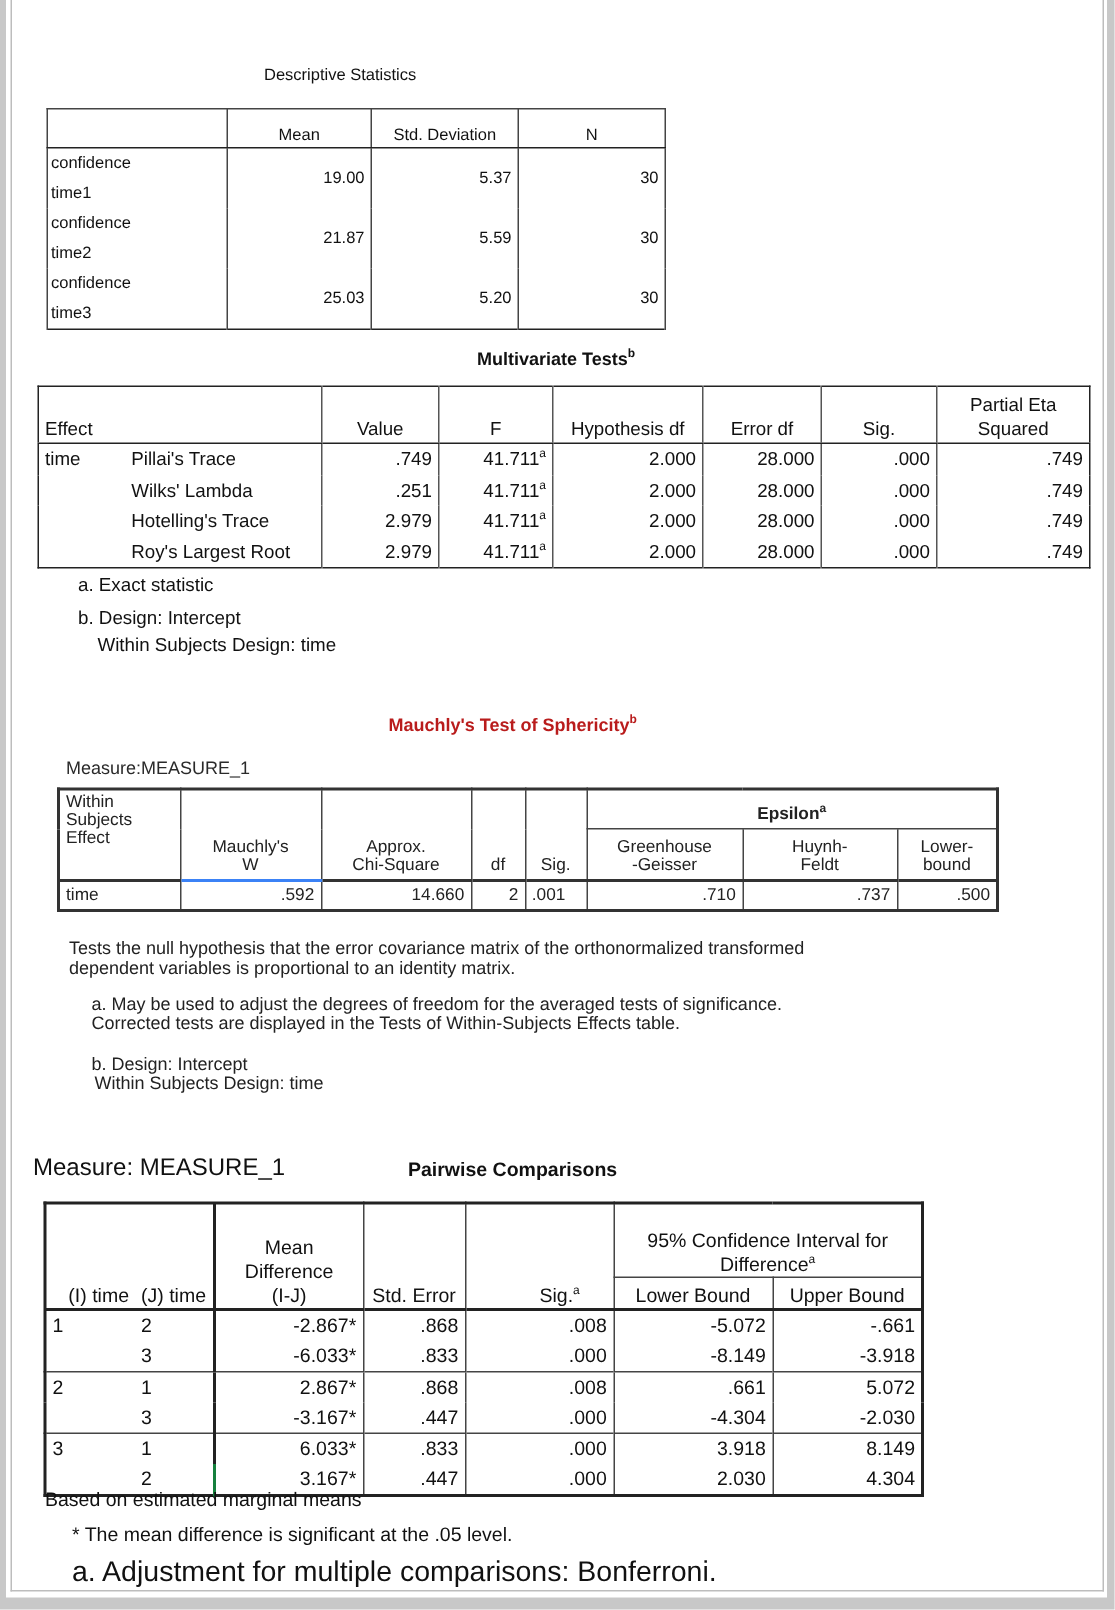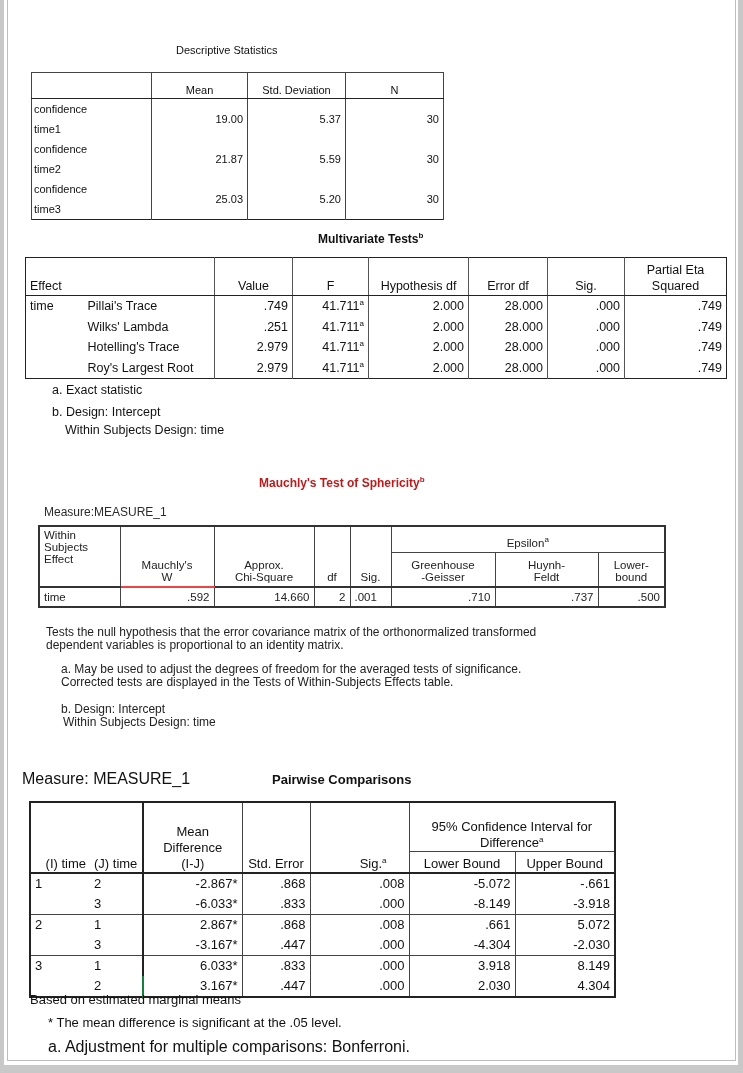--- a/index.html
+++ b/index.html
@@ -39,21 +39,21 @@
   #mv td { height:20.5px; border-left:1px solid #555; line-height:16px; }
   #mv td.nob, #mv th.nob { border-left:none; }
 
   .note { font-size:12.5px; line-height:20px; }
 
   
   #mau-title { font-family:"Liberation Sans", sans-serif; font-weight:bold; font-size:12px; color:#b91c1c; }
   #mau { left:34px; top:525px; border:2px solid #333; font-size:11.5px; color:#222; }
   #mau th { border:1px solid #444; vertical-align:bottom; line-height:12px; padding-bottom:3px; }
   #mau tr.hdr2 th { height:30px; border-bottom:2px solid #333; }
-  #mau tr.hdr1 th.top { height:22px; }
+  #mau tr.hdr1 th.top { height:22px;font-weight:bold; }
   #mau td { height:18px; border:1px solid #444; }
   .blur { color:#2a2a2a; }
   .note2 { font-size:12px; line-height:13px; color:#222; }
 
   
   #pw { left:25px; top:801px; border:2px solid #222; font-size:13px; }
   #pw th { border-left:1px solid #444; vertical-align:bottom; line-height:16px; padding-bottom:0; }
   #pw tr.h2 th { border-bottom:2px solid #222; }
   #pw tr.h1 th.ci { border-bottom:1px solid #444; vertical-align:bottom; }
   #pw td { height:20px; border-left:1px solid #444; line-height:16px; }
@@ -178,21 +178,21 @@
         <col style="width:100px">
         <col style="width:36px">
         <col style="width:41px">
         <col style="width:104px">
         <col style="width:103px">
         <col style="width:67px">
       </colgroup>
     <tbody>
         <tr class="hdr1">
       <th class="l" rowspan="2" style="vertical-align:top; padding-top:2px; border-bottom:2px solid #333;"><span>Within</span><br><span>Subjects</span><br><span>Effect</span></th>
-      <th class="c" rowspan="2" style="border-bottom:2px solid #ef4444;"><span>Mauchly's</span><br><span>W</span></th>
+      <th class="c" rowspan="2" style="border-bottom:2px solid #3b82f6;"><span>Mauchly's</span><br><span>W</span></th>
       <th class="c" rowspan="2" style="border-bottom:2px solid #333;"><span>Approx.</span><br><span>Chi-Square</span></th>
       <th class="c" rowspan="2" style="border-bottom:2px solid #333;">df</th>
       <th class="c" rowspan="2" style="border-bottom:2px solid #333;">Sig.</th>
       <th class="c top" colspan="3"><span>Epsilon</span><sup>a</sup></th>
     </tr>
     <tr class="hdr2">
       <th class="c"><span>Greenhouse</span><br><span>-Geisser</span></th>
       <th class="c"><span>Huynh-</span><br><span>Feldt</span></th>
       <th class="c"><span>Lower-</span><br><span>bound</span></th>
     </tr>
@@ -292,14 +292,14 @@
       <td class="r" style="border-left:2px solid #15803d;">3.167*</td>
       <td class="r">.447</td>
       <td class="r">.000</td>
       <td class="r">2.030</td>
       <td class="r">4.304</td>
     </tr>
   </tbody>
     </table>
   <div class="abs" style="left:26px; top:992px; font-size:13px;">Based on estimated marginal means</div>
   <div class="abs" style="left:44px; top:1015px; font-size:13px;">*  The mean difference is significant at the .05 level.</div>
-  <div class="abs" style="left:44px; top:1038px; font-size:16px;">a. Adjustment for multiple comparisons: Bonferroni.</div>
+  <div class="abs" style="left:44px; top:1038px; font-size:19px;">a. Adjustment for multiple comparisons: Bonferroni.</div>
 </div>
 
 </body></html>

